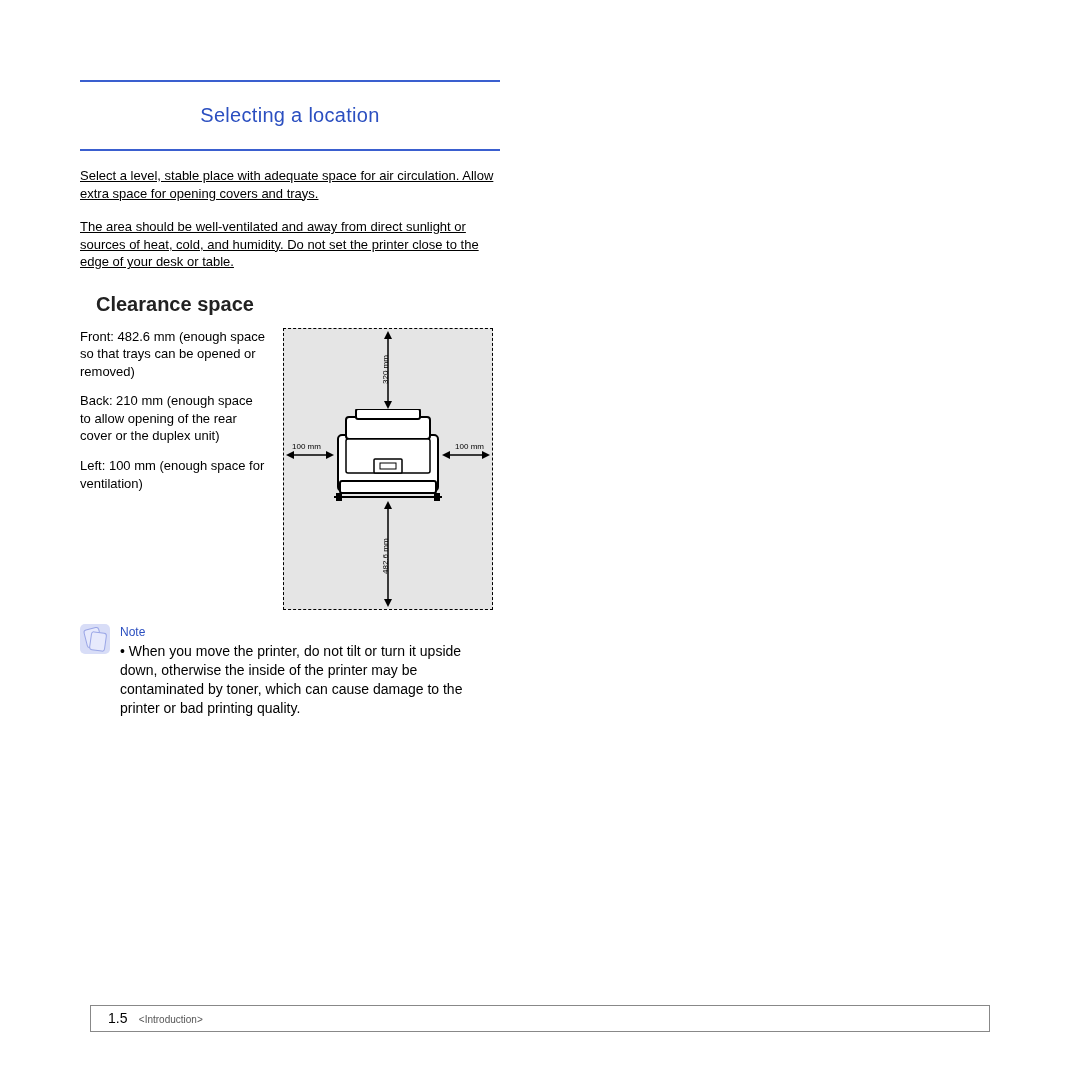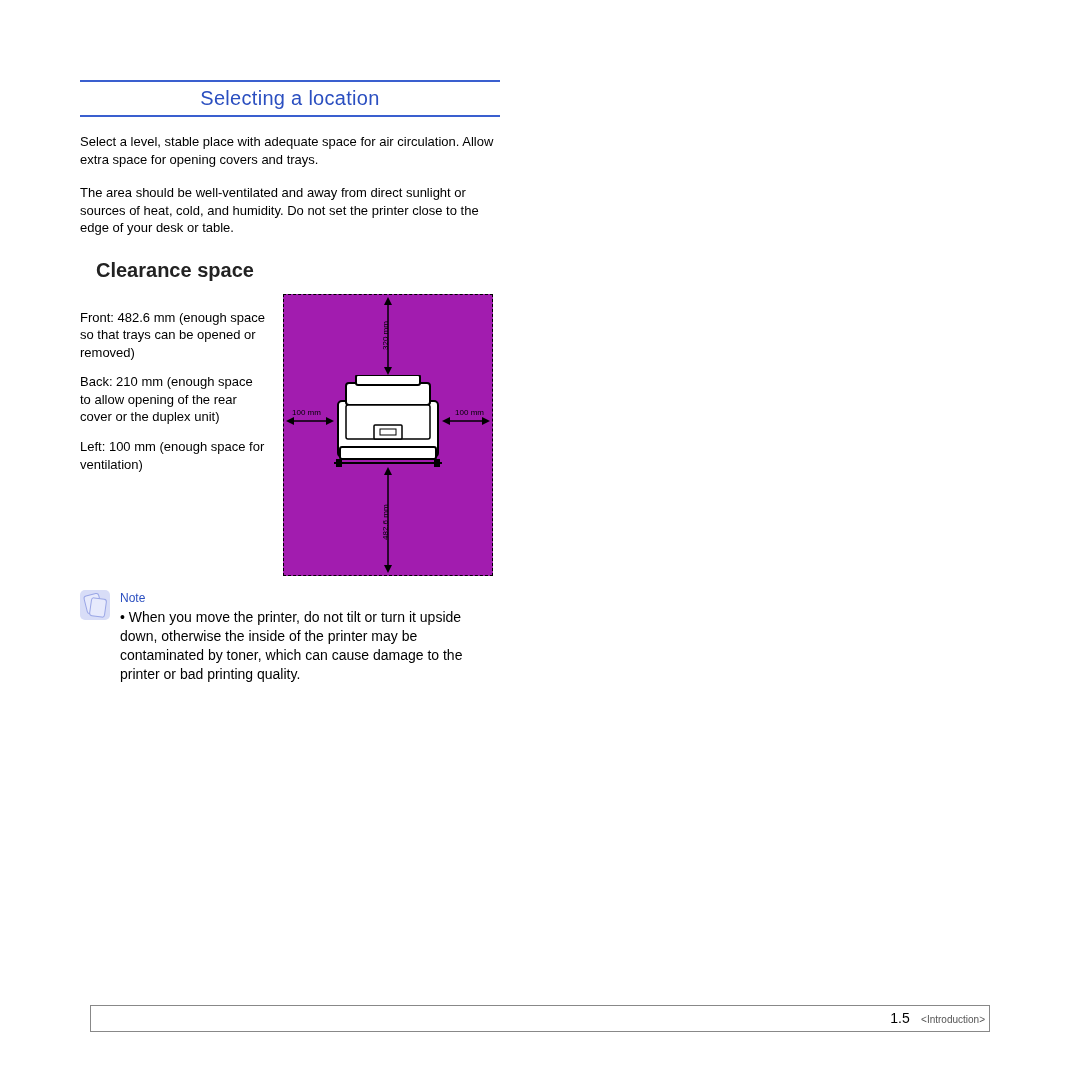--- a/index.html
+++ b/index.html
@@ -17,55 +17,55 @@
     box-sizing: border-box;
     padding: 80px 80px 0 80px;
   }
   .column {
     width: 420px;
   }
   .heading-bar {
     border-top: 2px solid #3a5fcf;
     border-bottom: 2px solid #3a5fcf;
     text-align: center;
-    padding: 3px 0;
+    padding: 20px 0;
   }
   .heading-bar h1 {
     margin: 0;
     font-size: 20px;
     font-weight: normal;
     color: #2b4fc0;
     letter-spacing: 0.3px;
   }
   .intro-p {
     margin: 16px 0 10px 0;
+    text-decoration: underline;
   }
   .subhead {
     font-size: 20px;
     margin: 20px 0 10px 16px;
     font-weight: bold;
     color: #222;
   }
   .twocol {
     display: flex;
     gap: 18px;
   }
   .leftcol {
     width: 185px;
-    margin-top: 15px;
   }
   .leftcol p {
     margin: 0 0 12px 0;
   }
   .diagram-box {
     width: 208px;
     height: 280px;
     border: 1.5px dashed #000;
     position: relative;
-    background: #a21caf;
+    background: #e5e5e5;
   }
   .printer {
     position: absolute;
     left: 50px;
     top: 80px;
     width: 108px;
     height: 92px;
   }
   .printer svg { display:block; }
   .dim-label {
@@ -122,22 +122,22 @@
   .note-text {
     font-size: 14px;
     margin: 0;
   }
   .footer {
     position: absolute;
     left: 90px;
     right: 90px;
     bottom: 48px;
     border: 1px solid #888;
-    text-align: right;
-    padding: 3px 4px;
+    text-align: left;
+    padding: 3px 17px;
     font-size: 12px;
     color: #333;
   }
   .footer .pg {
     font-size: 14px;
     color: #000;
   }
   .footer .sect {
     font-size: 10px;
     color: #555;

